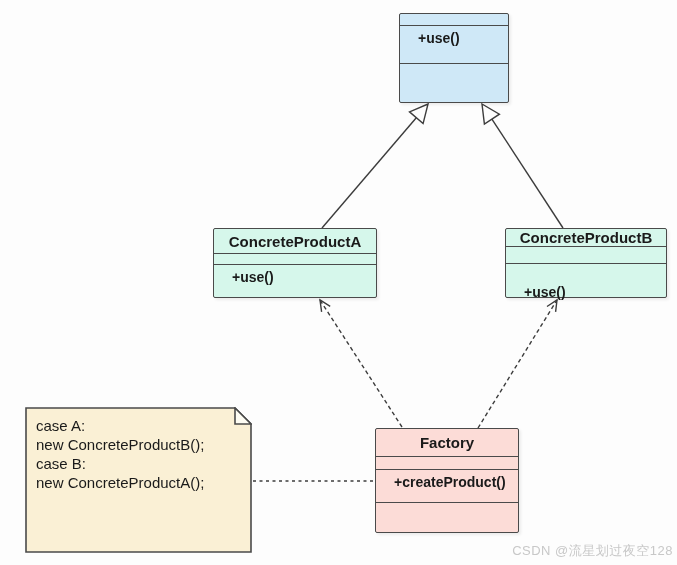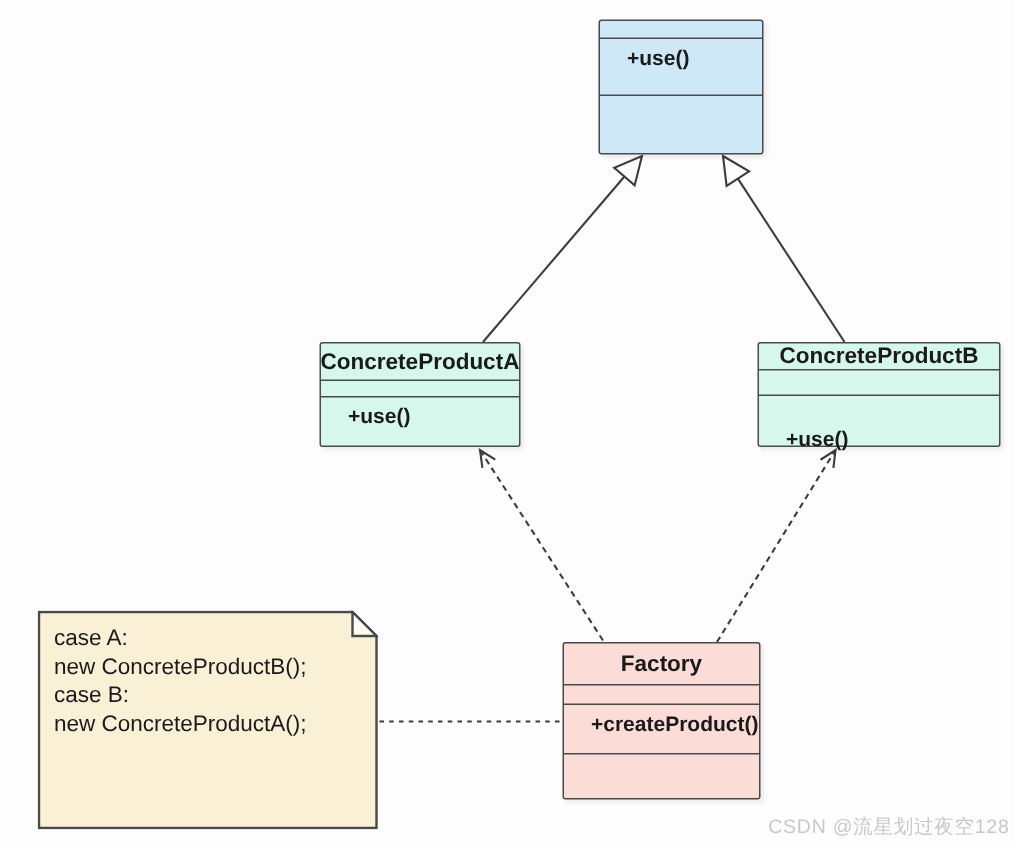--- a/index.html
+++ b/index.html
@@ -30,27 +30,27 @@
   .uml-attrs{border-bottom:1.4px solid var(--border,#4a4a4a);}
   .uml-methods{font-size:14px;padding:4px 18px;font-weight:bold;}
   .has-extra .uml-methods{border-bottom:1.4px solid var(--border,#4a4a4a);}
   .uml-extra{flex:1;}
 
   .product{left:399px;top:13px;width:110px;height:90px;background:var(--product-fill,#cfe8f7);}
   .product .uml-title{height:25px;}
   .product .uml-attrs{height:12px;}
   .product .uml-methods{height:38px;}
 
-  .cpa{left:213px;top:228px;width:134px;height:70px;background:var(--concrete-fill,#d6f7eb);}
+  .cpa{left:213px;top:228px;width:164px;height:70px;background:var(--concrete-fill,#d6f7eb);}
   .cpb{left:505px;top:228px;width:162px;height:70px;background:var(--concrete-fill,#d6f7eb);gap:16px;}
   .cpa .uml-title,.cpb .uml-title{height:25px;}
   .cpa .uml-attrs,.cpb .uml-attrs{height:11px;}
   .cpa .uml-methods,.cpb .uml-methods{flex:1;}
 
-  .factory{left:375px;top:428px;width:132px;height:105px;background:var(--factory-fill,#fcdcd7);}
+  .factory{left:375px;top:428px;width:144px;height:105px;background:var(--factory-fill,#fcdcd7);}
   .factory .uml-title{height:28px;}
   .factory .uml-attrs{height:13px;}
   .factory .uml-methods{height:33px;}
 
   .note{position:absolute;left:25px;top:407px;width:227px;height:146px;}
   .note svg{position:absolute;left:0;top:0;}
   .note-shape-body{fill:var(--note-fill,#faf0d5);stroke:var(--border,#4a4a4a);stroke-width:1.6;}
   .note-shape-fold{fill:var(--note-fold-fill,#fdfcf3);stroke:var(--border,#4a4a4a);stroke-width:1.6;}
   .note-text{position:absolute;left:11px;top:9px;font-size:15px;line-height:19px;}
   .note-line{white-space:pre;}

